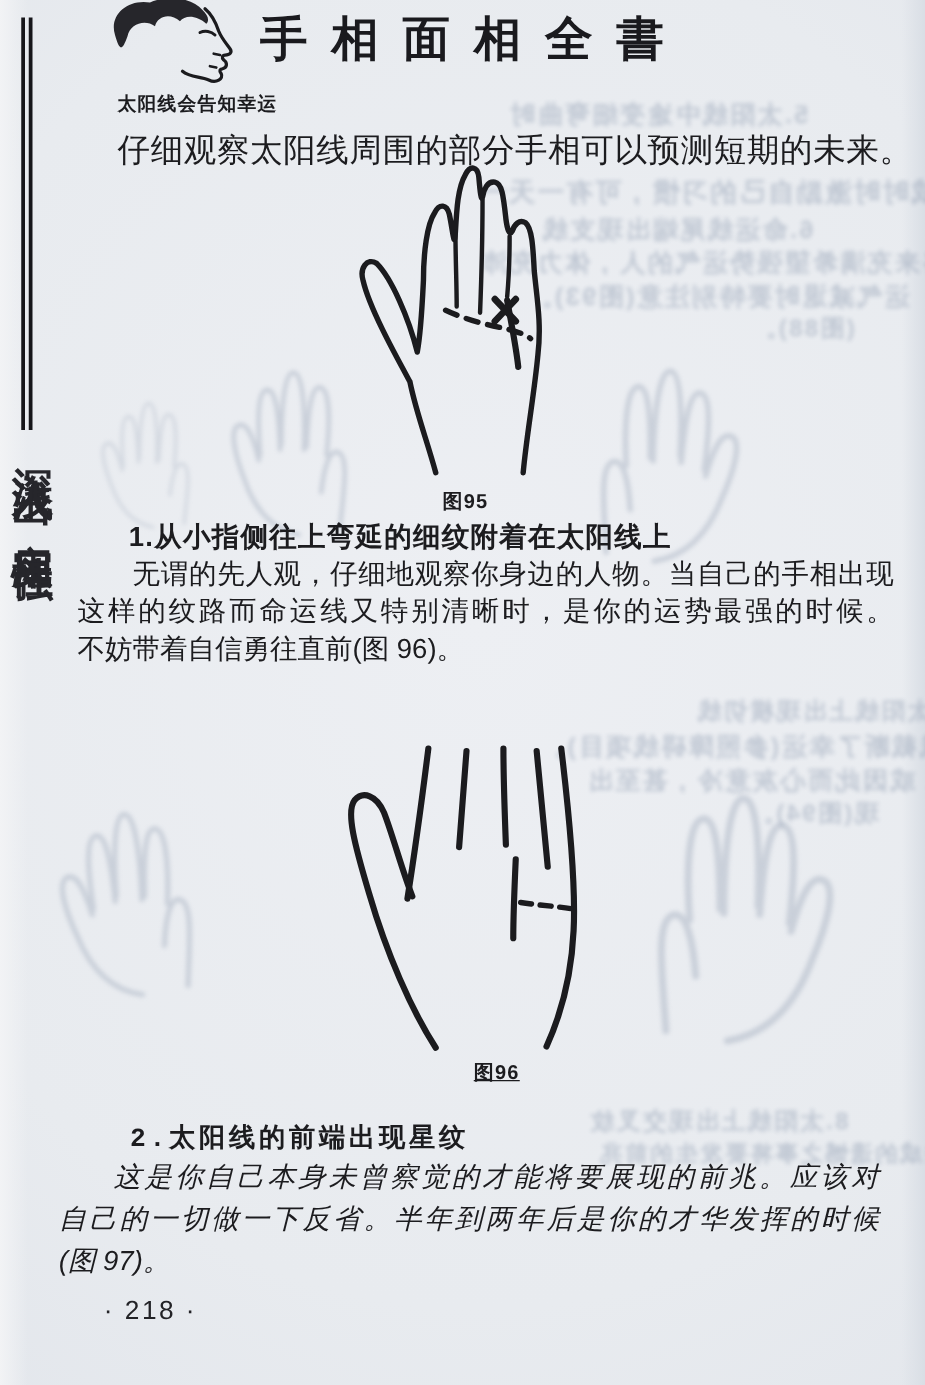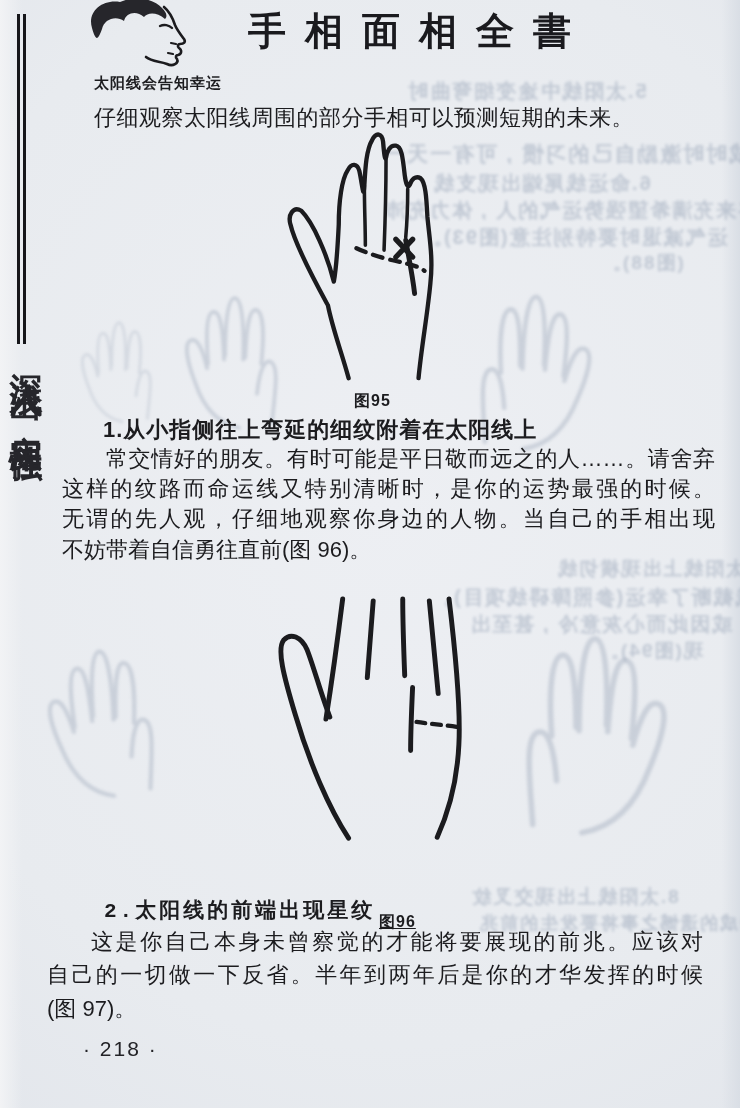--- a/index.html
+++ b/index.html
@@ -40,41 +40,40 @@
     font-size:33px; font-weight:700; letter-spacing:5px; color:#26262b;
     text-align:left; line-height:52px;
   }
 
   .logo { position:absolute; left:84px; top:-4px; width:122px; height:74px; }
 
   .book-title {
     position:absolute; left:208px; top:6px;
     font-size:38px; font-weight:700; letter-spacing:19px; color:#1a1a1e;
     white-space:nowrap;
-    margin-left:40px;
   }
 
   .intro-heading { position:absolute; left:94px; top:74px; font-size:15px; font-weight:700; letter-spacing:1px; }
-  .intro-text    { position:absolute; left:94px; top:103px; font-size:22px; letter-spacing:.5px; }
+  .intro-text    { position:absolute; left:94px; top:103px; font-size:26px; letter-spacing:.5px; }
 
   .fig95-svg { position:absolute; left:266px; top:128px; width:244px; height:262px; }
   .fig96-svg { position:absolute; left:272px; top:591px; width:228px; height:258px; }
   .fig-caption { position:absolute; font-size:16px; font-weight:700; letter-spacing:1px; }
   .cap95 { left:354px; top:391px; }
-  .cap96 { left:379px; top:912px;text-decoration:underline; }
+  .cap96 { left:379px; top:848px;text-decoration:underline; }
 
   .sec1-heading { position:absolute; left:103px; top:415px; font-size:22px; font-weight:700; letter-spacing:1px; }
   .sec2-heading {
     position:absolute; left:104px; top:896px; font-size:21px; font-weight:600;
     font-family:Liberation Mono, monospace; letter-spacing:3px;
   }
 
   .para { position:absolute; font-size:22px; }
   .para1 { left:62px; top:444px; width:653px; line-height:30.2px; }
-  .para2 { left:47px; top:925px; width:656px; line-height:33.4px; }
+  .para2 { left:47px; top:925px; width:656px; line-height:33.4px;font-style:italic; }
   .bodyline { text-align:justify; text-align-last:justify; }
   .para .bodyline:first-child { text-indent:2em; }
   .para .bodyline:last-child { text-align-last:left; }
 
   .page-number { position:absolute; left:83px; top:1037px; font-size:21px; letter-spacing:2px; color:#232327; }
 
   .ink { stroke:#1b1b1e; fill:none; stroke-linecap:round; stroke-linejoin:round; }
 </style>
 </head>
 <body>
@@ -158,23 +157,22 @@
       <path class="ink" stroke-width="5" d="M138 114 C141 131 145 150 147 168"></path>
 
       <path class="ink" stroke-width="4.4" stroke-dasharray="10 8" d="M88 122 C105 130 122 134 137 137 C144 139 152 141 157 145"></path>
 
       <path class="ink" stroke-width="5.4" d="M128 113 L145 131 M145 113 L128 131"></path>
     </svg>
     <span class="fig-caption cap95">图95</span>
 
     <div class="sec1-heading">1.从小指侧往上弯延的细纹附着在太阳线上</div>
     <div class="para para1">
-        <div class="bodyline">常交情好的朋友。有时可能是平日敬而远之的人……。请舍弃</div>
+        <div class="bodyline">无谓的先人观，仔细地观察你身边的人物。当自己的手相出现</div>
         <div class="bodyline">这样的纹路而命运线又特别清晰时，是你的运势最强的时候。</div>
-        <div class="bodyline">无谓的先人观，仔细地观察你身边的人物。当自己的手相出现</div>
         <div class="bodyline">不妨带着自信勇往直前(图 96)。</div>
       </div>
 
     <svg class="fig96-svg" viewBox="0 0 228 262">
       <path class="ink" stroke-width="5" d="M70 8 C65 48 59 92 53 130"></path>
       <path class="ink" stroke-width="5" d="M101 10 C99 36 97 62 95 88"></path>
       <path class="ink" stroke-width="5" d="M131 8 C131 34 132 60 133 86"></path>
       <path class="ink" stroke-width="5" d="M158 10 C161 44 164 74 167 104"></path>
       <path class="ink" stroke-width="5" d="M178 8 C184 58 190 118 188 156 C186 198 176 228 166 250"></path>
       <path class="ink" stroke-width="5" d="M57 128 C49 108 41 78 34 60 C28 46 17 42 10 50

